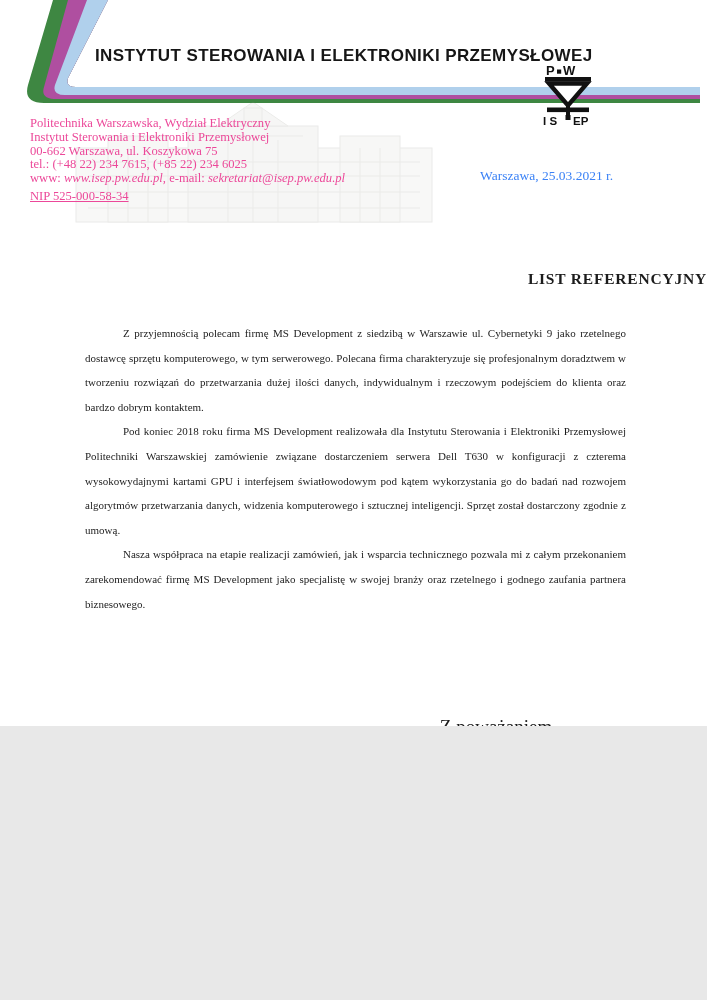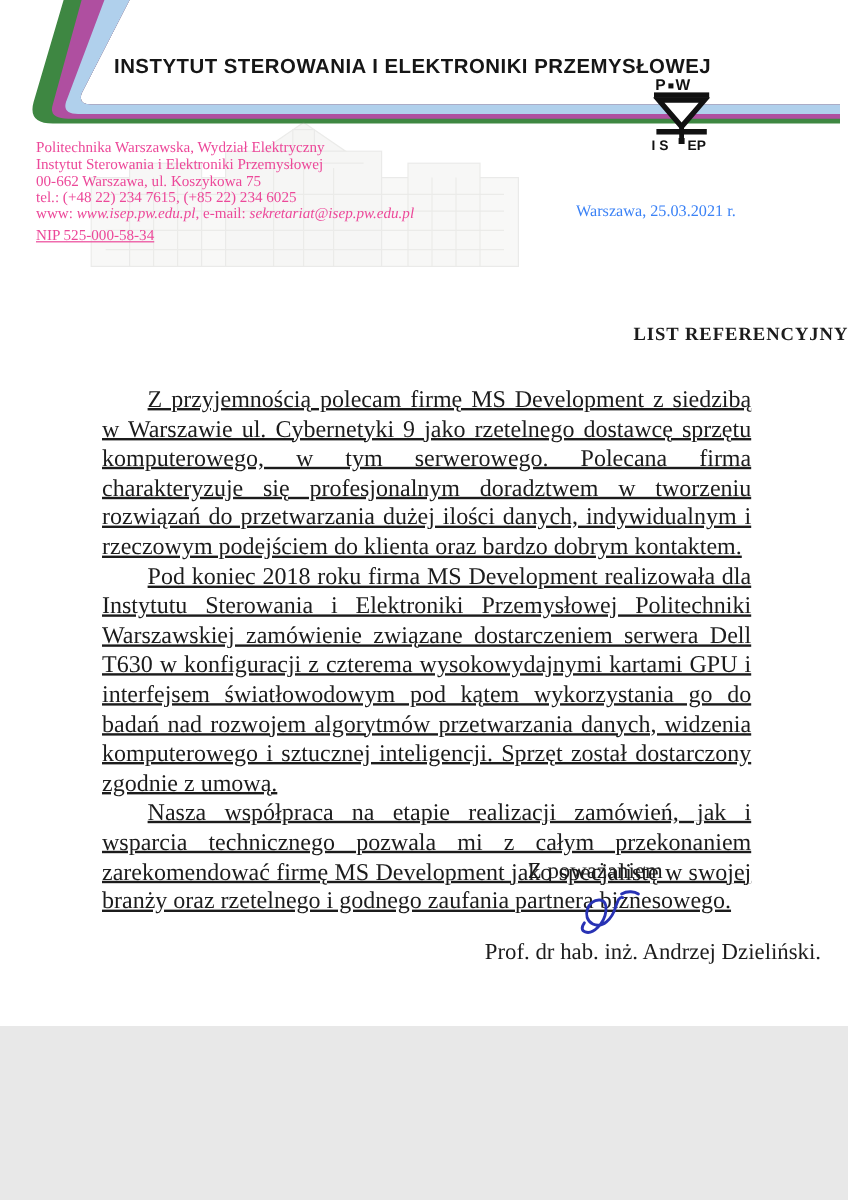--- a/index.html
+++ b/index.html
@@ -1,18 +1,18 @@
 <!DOCTYPE html>
 <html><head>
 <meta charset="utf-8">
 <style>
   * { margin:0; padding:0; box-sizing:border-box; }
   html,body { background:#e8e8e8; }
   .page {
-    position:relative; width:707px; height:855px;
+    position:relative; width:707px; height:726px;
     background:#ffffff; margin:0 auto; overflow:hidden;
     font-family:"Liberation Serif", serif; color:#1c1c1c;
   }
   .stripes { position:absolute; left:0; top:0; }
   .inst-title {
     position:absolute; left:95px; top:46px; width:570px;
     font-family:"Liberation Sans", sans-serif; font-weight:bold;
     font-size:17px; letter-spacing:0.4px; color:#161616; white-space:nowrap;
   }
   .logo { position:absolute; left:538px; top:62px; }
@@ -27,21 +27,21 @@
   .date-line {
     position:absolute; left:480px; top:168px;
     font-size:13.5px; color:#3b82f6;
   }
   .doc-title {
     position:absolute; left:0; top:270px; width:707px;
     text-align:right; font-weight:bold; font-size:15.5px; letter-spacing:0.8px;
   }
   .body-text {
     position:absolute; left:85px; top:321px; width:541px;
-    font-size:20px; line-height:24.6px; text-align:justify;text-decoration:underline;
+    font-size:11px; line-height:24.6px; text-align:justify;
   }
   .body-text p { text-indent:38px; margin:0; }
   .closing {
     position:absolute; left:404px; top:716px; width:228px;
     text-align:center; font-size:19px;
   }
   .closing .salutation { display:block; margin-right:44px; }
   .closing .sig-wrap { height:44px; margin:1px 24px 0 0; }
   .closing .name { display:block; white-space:nowrap; }
 </style>

